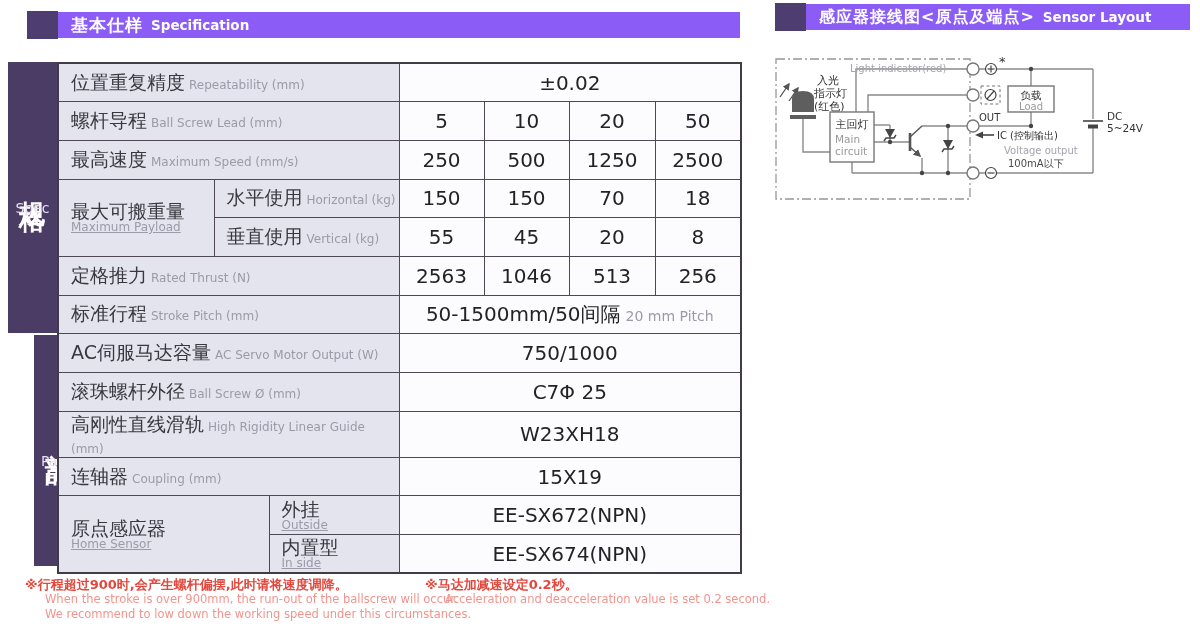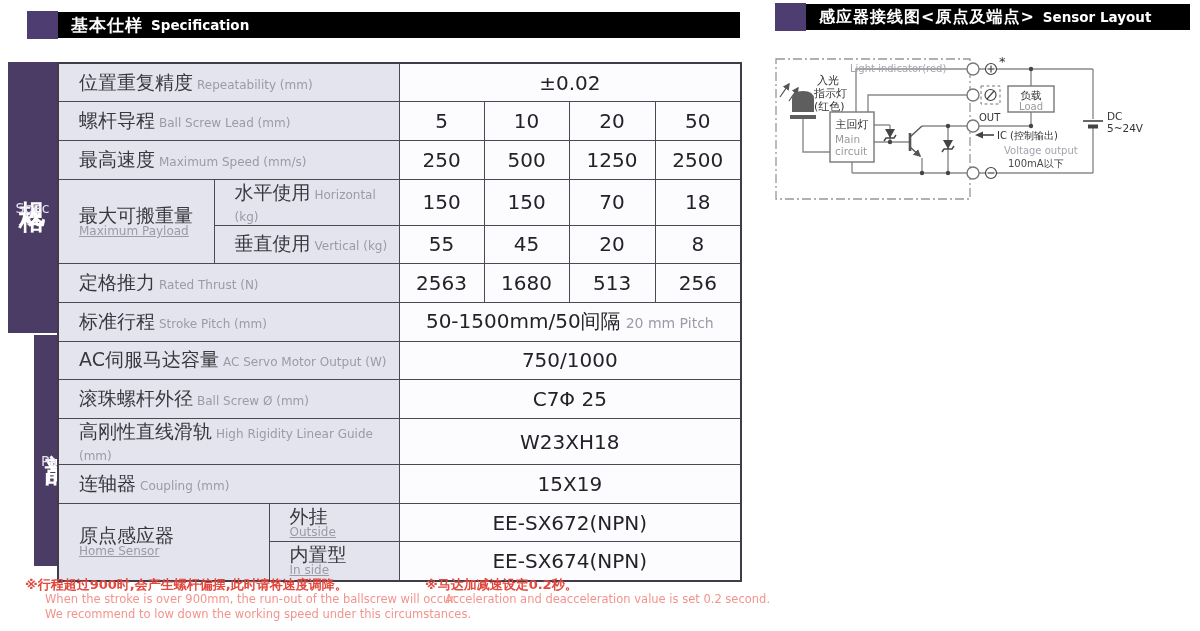--- a/index.html
+++ b/index.html
@@ -3,39 +3,39 @@
 <meta charset="utf-8">
 <style>
   * { margin:0; padding:0; box-sizing:border-box; }
   body {
     width:1200px; height:631px; position:relative; background:#ffffff;
     font-family:"DejaVu Sans","Liberation Sans",sans-serif; overflow:hidden;
   }
   
   .hdr { position:absolute; display:flex; align-items:center; }
   .hdr .sq { width:31px; height:28px; background:#4d3d70; flex:0 0 31px; }
-  .hdr .bar { height:26px; background:#000000; color:#fff; display:flex; align-items:center; padding:0 0 0 13px; }
+  .hdr .bar { height:26px; background:#8b5cf6; color:#fff; display:flex; align-items:center; padding:0 0 0 13px; }
   .hdr .zh { font-size:17px; font-weight:bold; letter-spacing:1px; }
   .hdr .en { font-size:13.5px; font-weight:bold; margin-left:8px; }
   #hdr-left { left:27px; top:11px; }
   #hdr-left .bar { width:682px; }
   #hdr-right { left:775px; top:3px; }
   #hdr-right .bar { width:384px; }
   
   .side { position:absolute; left:8px; width:49px; background:#4a3c64; color:#fff;
           display:flex; flex-direction:column; align-items:center; justify-content:center; }
   #side-spec { top:62px; height:271px; }
   #side-parts { top:335px; height:231px;margin-left:26px; }
   .side .zh { writing-mode:vertical-rl; text-orientation:upright; font-size:26px; font-weight:bold; line-height:1; letter-spacing:6px; }
   .side .en { font-size:14px; margin-top:8px; color:#e6e0f0; }
   
   #spec-table { position:absolute; left:57px; top:62px; border-collapse:collapse; table-layout:fixed; width:683px; }
   #spec-table td { border:1px solid #4d4854; height:38.7px; overflow:hidden; }
   #spec-table { border:2px solid #413c47; }
-  td.lbl { background:#e4e4ef; padding-left:20px; color:#35353b; vertical-align:middle;margin-left:9px; }
+  td.lbl { background:#e4e4ef; padding-left:12px; color:#35353b; vertical-align:middle;margin-left:9px; }
   td.val { background:#fcfcfe; text-align:center; vertical-align:middle; font-size:20px; color:#222228; }
   .zh-big { font-size:19px; color:#38383e; }
   .en-sub { font-size:12px; color:#9b9ba8; margin-left:4px; }
   .stack .zh-big { display:block; line-height:20px; }
   .stack .en-sub { display:block; margin-left:0; line-height:13px;text-decoration:underline; }
   .pitch-en { font-size:14px; color:#9b9ba8; margin-left:5px; }
   
   .note { position:absolute; top:577px; }
   #note-left { left:25px; }
   #note-right { left:425px; }
@@ -128,21 +128,21 @@
     <td class="val">55</td>
     <td class="val">45</td>
     <td class="val">20</td>
     <td class="val">8</td>
   </tr>
   <tr>
     <td class="lbl" colspan="3">
       <span class="zh-big">定格推力</span><span class="en-sub">Rated Thrust (N)</span>
     </td>
     <td class="val">2563</td>
-    <td class="val">1680</td>
+    <td class="val">1046</td>
     <td class="val">513</td>
     <td class="val">256</td>
   </tr>
   <tr>
     <td class="lbl" colspan="3">
       <span class="zh-big">标准行程</span><span class="en-sub">Stroke Pitch (mm)</span>
     </td>
     <td class="val" colspan="4">
       <span>50-1500mm/50间隔</span><span class="pitch-en">20 mm Pitch</span>
     </td>

